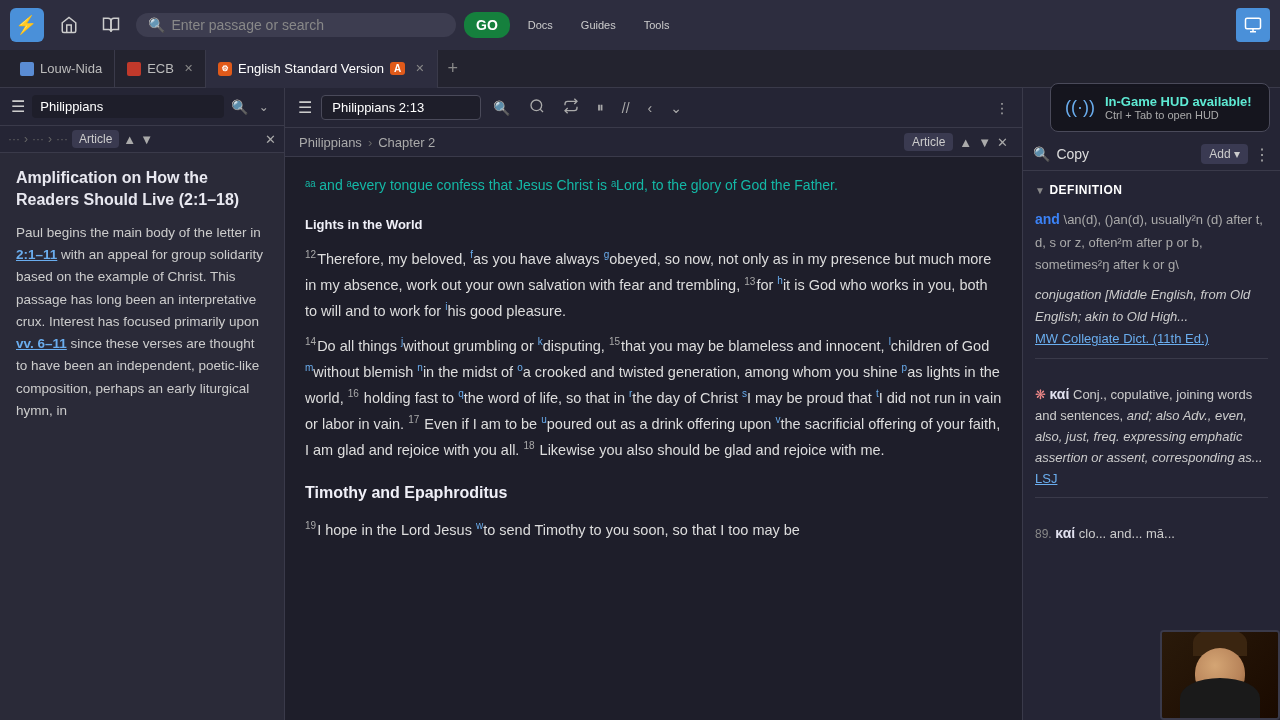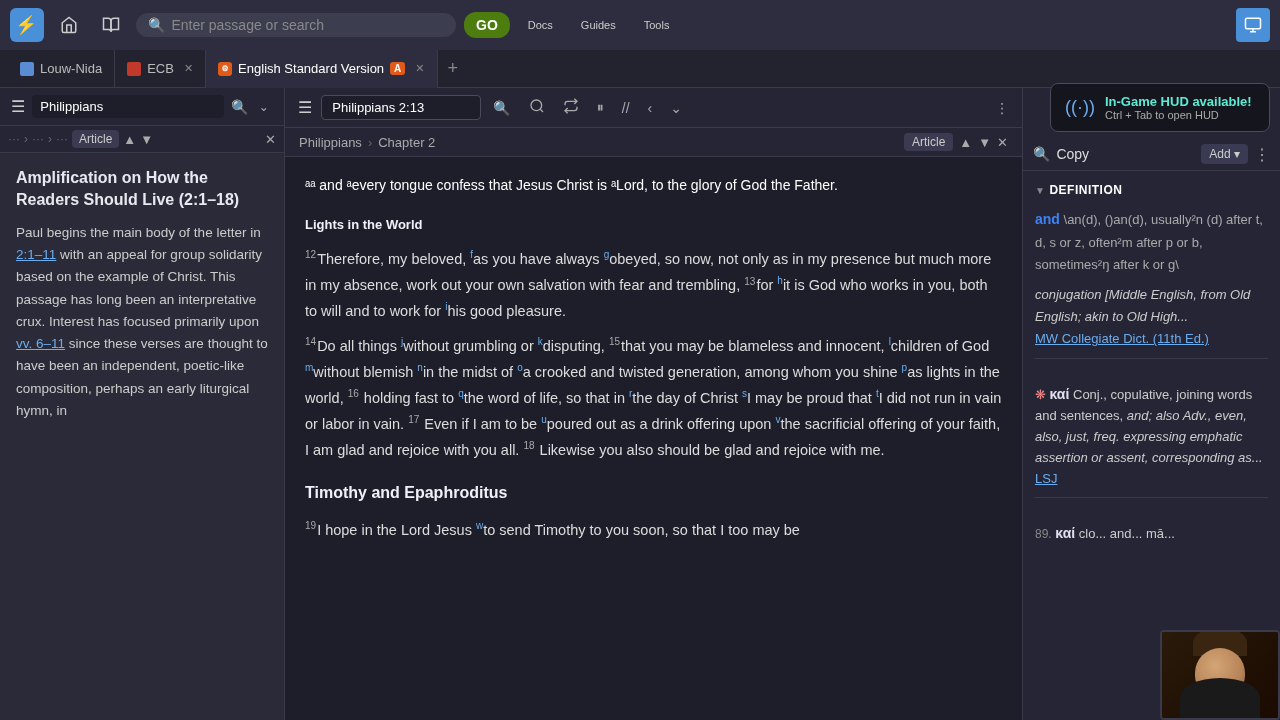--- a/index.html
+++ b/index.html
@@ -7,21 +7,21 @@
 
     
     #topbar { display: flex; align-items: center; background: #2d2d3f; height: 50px; padding: 0 10px; gap: 8px; }
     #logo-btn { width: 34px; height: 34px; background: #4a90d9; border-radius: 6px; display: flex; align-items: center; justify-content: center; cursor: pointer; flex-shrink: 0; }
     #logo-icon { color: white; font-size: 18px; }
     #home-btn, #library-btn { width: 34px; height: 34px; display: flex; align-items: center; justify-content: center; cursor: pointer; color: #ccc; border-radius: 4px; }
     #search-container { display: flex; align-items: center; background: #3d3d50; border-radius: 20px; padding: 4px 12px; flex: 1; max-width: 320px; gap: 6px; }
     #search-icon-top { color: #aaa; font-size: 14px; }
     #search-input-top { background: none; border: none; outline: none; color: #fff; font-size: 14px; flex: 1; }
     #search-input-top::placeholder { color: #888; }
-    #go-btn { background: #4d7c0f; color: white; border: none; border-radius: 12px; padding: 5px 12px; font-weight: bold; cursor: pointer; font-size: 14px; }
+    #go-btn { background: #15803d; color: white; border: none; border-radius: 12px; padding: 5px 12px; font-weight: bold; cursor: pointer; font-size: 14px; }
     #nav-docs, #nav-guides, #nav-tools { color: #ccc; font-size: 11px; padding: 6px 10px; cursor: pointer; }
     #profile-btn { margin-left: auto; width: 34px; height: 34px; background: #4a90d9; border-radius: 4px; display: flex; align-items: center; justify-content: center; color: white; cursor: pointer; font-size: 13px; }
 
     
     #tabbar { display: flex; align-items: center; background: #23232f; height: 38px; padding: 0 0 0 8px; border-bottom: 1px solid #3a3a4a; }
     .tab { display: flex; align-items: center; padding: 0 12px; height: 38px; cursor: pointer; color: #bbb; font-size: 13px; gap: 6px; border-right: 1px solid #3a3a4a; }
     .tab.active { background: #2d2d3f; color: #fff; }
     .tab-close { color: #888; font-size: 11px; margin-left: 4px; cursor: pointer; }
     #tab-add { padding: 0 10px; color: #888; cursor: pointer; font-size: 18px; }
     .tab-icon-esv { width: 14px; height: 14px; background: #e05a1a; border-radius: 3px; display: inline-flex; align-items: center; justify-content: center; color: white; font-size: 8px; font-weight: bold; }
@@ -42,21 +42,21 @@
     
     #left-breadcrumb { display: flex; align-items: center; padding: 4px 8px; background: #252535; border-bottom: 1px solid #3a3a4a; font-size: 12px; color: #aaa; gap: 4px; }
     #left-article-badge { background: #3a3a50; color: #ccc; border-radius: 4px; padding: 2px 7px; font-size: 12px; cursor: pointer; }
     #left-up-btn, #left-down-btn { color: #aaa; cursor: pointer; font-size: 13px; }
     #left-close-btn { color: #aaa; cursor: pointer; font-size: 13px; margin-left: auto; }
 
     
     #left-content { padding: 14px 16px; overflow-y: auto; flex: 1; color: #ddd; line-height: 1.6; font-size: 14px; }
     #left-content h2 { font-size: 16px; font-weight: bold; color: #e8e8f0; margin-bottom: 10px; line-height: 1.4; }
     #left-content p { font-size: 13.5px; line-height: 1.65; color: #ccc; }
-    .blue-link { color: #6aadee; cursor: pointer; text-decoration: underline; }
+    .blue-link { color: #6aadee; cursor: pointer; text-decoration: underline; font-weight: bold; }
 
     
     #center-panel { flex: 1; background: #1e1e2a; display: flex; flex-direction: column; }
     #center-toolbar { display: flex; align-items: center; padding: 6px 10px; background: #252535; border-bottom: 1px solid #3a3a4a; gap: 6px; }
     #center-menu-btn { color: #ccc; cursor: pointer; font-size: 16px; padding: 3px; }
     #center-passage-input { background: #1e1e2a; border: 1px solid #4a4a5a; outline: none; color: #fff; font-size: 13px; padding: 4px 10px; border-radius: 4px; width: 160px; }
     #center-search-btn, #center-analysis-btn, #center-sync-btn, #center-pause-btn, #center-comment-btn { color: #aaa; cursor: pointer; font-size: 14px; padding: 4px 6px; }
     #center-nav-prev, #center-nav-next { color: #aaa; cursor: pointer; font-size: 14px; padding: 4px 6px; }
     #center-more-btn { color: #aaa; cursor: pointer; font-size: 14px; padding: 3px; margin-left: auto; }
 
@@ -68,21 +68,21 @@
     #center-up-btn, #center-down-btn { color: #aaa; cursor: pointer; font-size: 13px; }
     #center-close-btn { color: #aaa; cursor: pointer; font-size: 13px; }
 
     
     #center-content { padding: 16px 20px; overflow-y: auto; flex: 1; color: #e0e0e8; line-height: 1.75; font-size: 15px; }
     #center-content h3 { font-size: 13px; font-weight: bold; color: #f0f0f8; margin: 16px 0 10px 0; }
     #center-content h4 { font-size: 16px; font-weight: bold; color: #f0f0f8; margin: 16px 0 10px 0; }
     .verse-text { font-size: 14.5px; line-height: 1.8; color: #ddd; }
     .verse-num { font-size: 10px; vertical-align: super; color: #aaa; margin-right: 1px; }
     .footnote { font-size: 10px; vertical-align: super; color: #6aadee; }
-    .scroll-fade { color: #ffffff; font-size: 14px; margin-bottom: 8px; }
+    .scroll-fade { color: #14b8a6; font-size: 14px; margin-bottom: 8px; }
 
     
     #right-panel { width: 258px; background: #252535; border-left: 1px solid #3a3a4a; display: flex; flex-direction: column; flex-shrink: 0; position: relative; }
     #right-top-bar { display: flex; align-items: center; padding: 6px 10px; border-bottom: 1px solid #3a3a4a; gap: 6px; }
     #right-search-icon { color: #aaa; font-size: 14px; }
     #copy-label { color: #ddd; font-size: 14px; font-weight: 500; }
     #add-btn { background: #3a3a52; color: #ccc; border: none; border-radius: 4px; padding: 3px 8px; font-size: 12px; cursor: pointer; margin-left: auto; }
     #right-more-btn { color: #aaa; cursor: pointer; font-size: 16px; }
 
     

